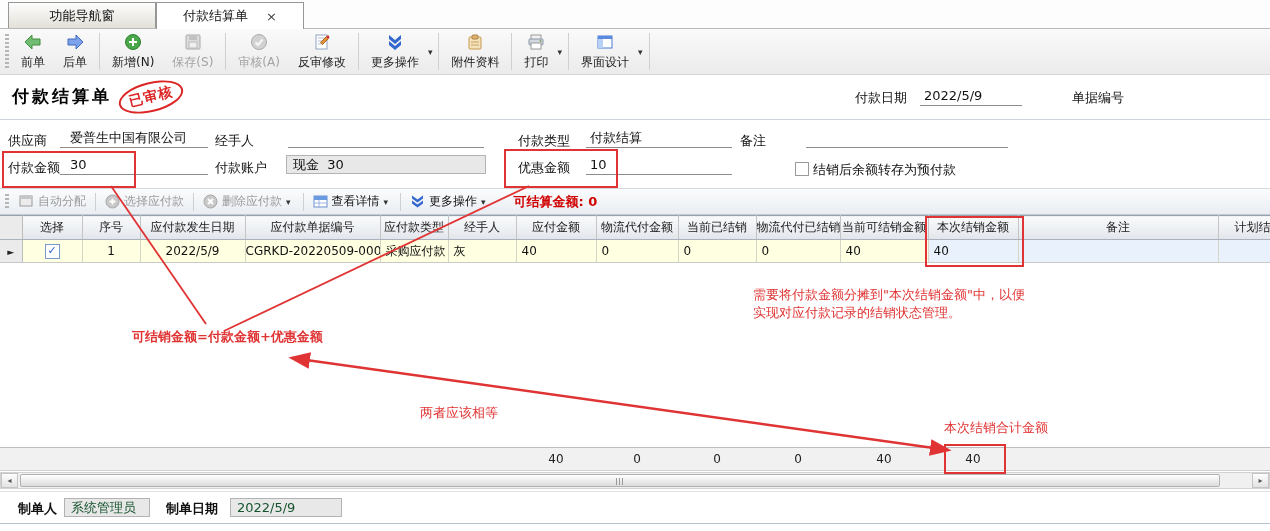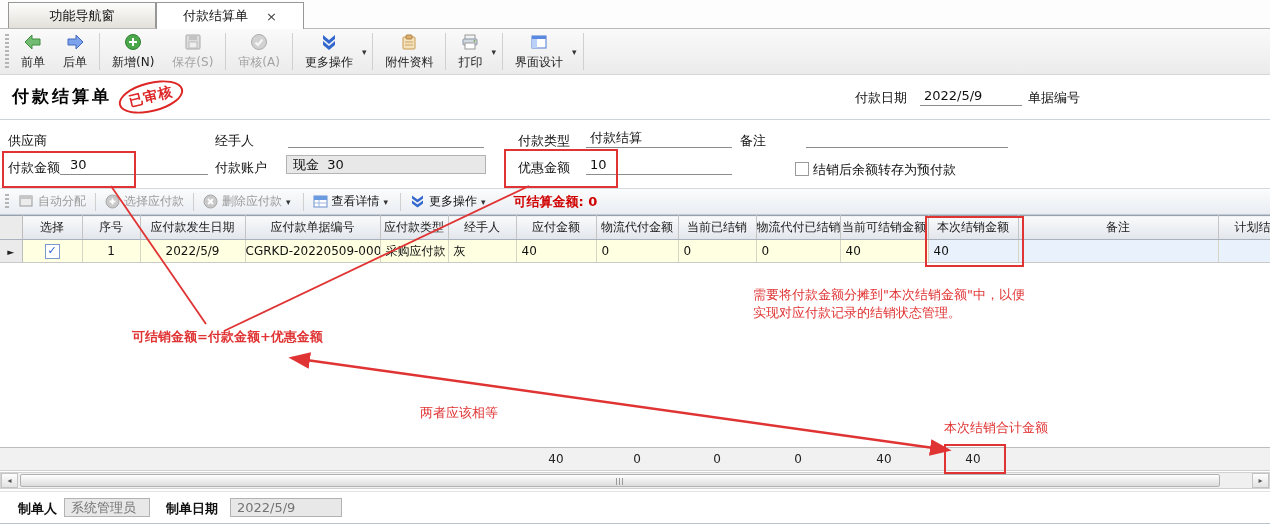--- a/index.html
+++ b/index.html
@@ -90,21 +90,21 @@
        text-align:center;cursor:pointer;}
   .sbthumb{position:absolute;left:19px;top:1px;width:1200px;height:13px;border:1px solid #b2b2b2;
        border-radius:2px;background:linear-gradient(#ffffff,#dcdcdc);box-sizing:border-box;cursor:grab;}
   .sbgrip{position:absolute;left:50%;top:3px;width:9px;height:7px;transform:translateX(-50%);
        background:repeating-linear-gradient(90deg,#9a9a9a 0 1px,transparent 1px 3px);}
 
   
   .footline{position:absolute;left:0;top:491px;width:100%;height:1px;background:#e2e2e2;}
   .footer{position:absolute;left:0;top:494px;width:100%;height:30px;}
   .footer .flab{position:absolute;top:6px;font-size:13px;font-weight:bold;color:#111;}
-  .footer .gray{color:#737373;}
+  .footer .gray{color:#14532d;}
   .bottomline{position:absolute;left:0;top:523px;width:100%;height:1px;background:#b9c3d1;}
 
   
   .ann-svg{position:absolute;left:0;top:0;width:1270px;height:531px;z-index:48;pointer-events:none;}
   .redbox{position:absolute;border:2px solid #e03333;z-index:46;pointer-events:none;}
   .anntext{position:absolute;color:#e03333;font-size:13px;z-index:49;pointer-events:none;white-space:nowrap;}
 </style>
 </head>
 <body>
 
@@ -161,20 +161,31 @@
     </div>
     <div class="tsep"></div>
     <div class="tbtn disabled">
       <span class="ic">
         <svg width="18" height="18">
             <circle cx="9" cy="9" r="7.5" fill="#d2d2d2" stroke="#ababab"></circle>
             <path d="M5.5 9.5l2.5 2.5 4.5-5.5" stroke="#f7f7f7" stroke-width="2" fill="none"></path>
           </svg>
       </span>
       <span class="lbl">审核(A)</span>
+    </div>
+    <div class="tbtn">
+      <span class="ic">
+        <svg width="18" height="18">
+            <rect x="3" y="2" width="11" height="14" fill="#fff" stroke="#8fa3c0"></rect>
+            <path d="M5 5h7M5 8h7M5 11h4" stroke="#aebdd4" stroke-width="1"></path>
+            <path d="M9.5 11.5 L15.5 5.5 L13.5 3.5 L7.5 9.5 Z" fill="#e4913c" stroke="#b06a20"></path>
+            <circle cx="15" cy="4" r="1.4" fill="#d03030"></circle>
+          </svg>
+      </span>
+      <span class="lbl">反审修改</span>
     </div>
     <div class="tsep"></div>
     <div class="tgroup">
       <div class="tbtn">
         <span class="ic">
           <svg width="18" height="18">
               <polygon points="3,2 9,7 15,2 15,6 9,11 3,6" fill="#3468cf"></polygon>
               <polygon points="3,8 9,13 15,8 15,12 9,17 3,12" fill="#3468cf"></polygon>
             </svg>
         </span>
@@ -223,26 +234,27 @@
       <span class="caret">▾</span>
     </div>
     <div class="tsep"></div>
   </div>
 
   <div class="docheader">
     <div class="doc-title">付款结算单</div>
     <div class="stamp">已审核</div>
     <div class="hdr-label" style="left:855px;">付款日期</div>
     <div class="uline" style="left:920px;top:10px;width:98px;padding-left:4px;">2022/5/9</div>
-    <div class="hdr-label" style="left:1028px;">单据编号</div>
+    <div class="hdr-label" style="left:1072px;">单据编号</div>
   </div>
   <div class="hdr-sep"></div>
 
   <div class="form">
     <div class="flabel" style="left:8px;top:12px;">供应商</div>
+    <div class="uline" style="left:60px;top:8px;width:138px;padding-left:10px;">爱普生中国有限公司</div>
     <div class="flabel" style="left:215px;top:12px;">经手人</div>
     <div class="uline" style="left:288px;top:8px;width:196px;"></div>
     <div class="flabel" style="left:518px;top:12px;">付款类型</div>
     <div class="uline" style="left:586px;top:8px;width:142px;padding-left:4px;">付款结算</div>
     <div class="flabel" style="left:740px;top:12px;">备注</div>
     <div class="uline" style="left:806px;top:8px;width:202px;"></div>
 
     <div class="flabel" style="left:8px;top:39px;">付款金额</div>
     <div class="uline" style="left:60px;top:35px;width:138px;padding-left:10px;">30</div>
     <div class="flabel" style="left:215px;top:39px;">付款账户</div>

